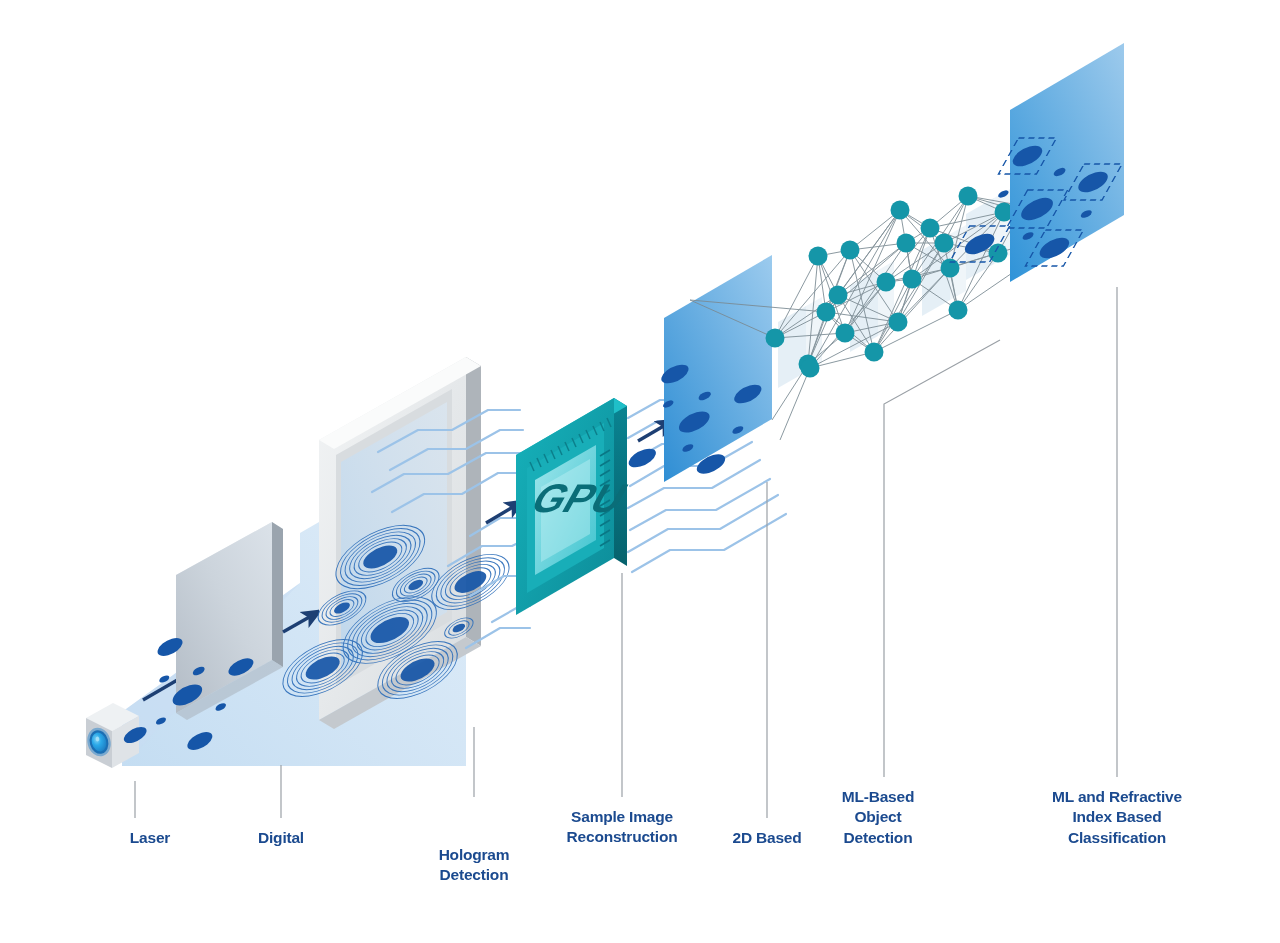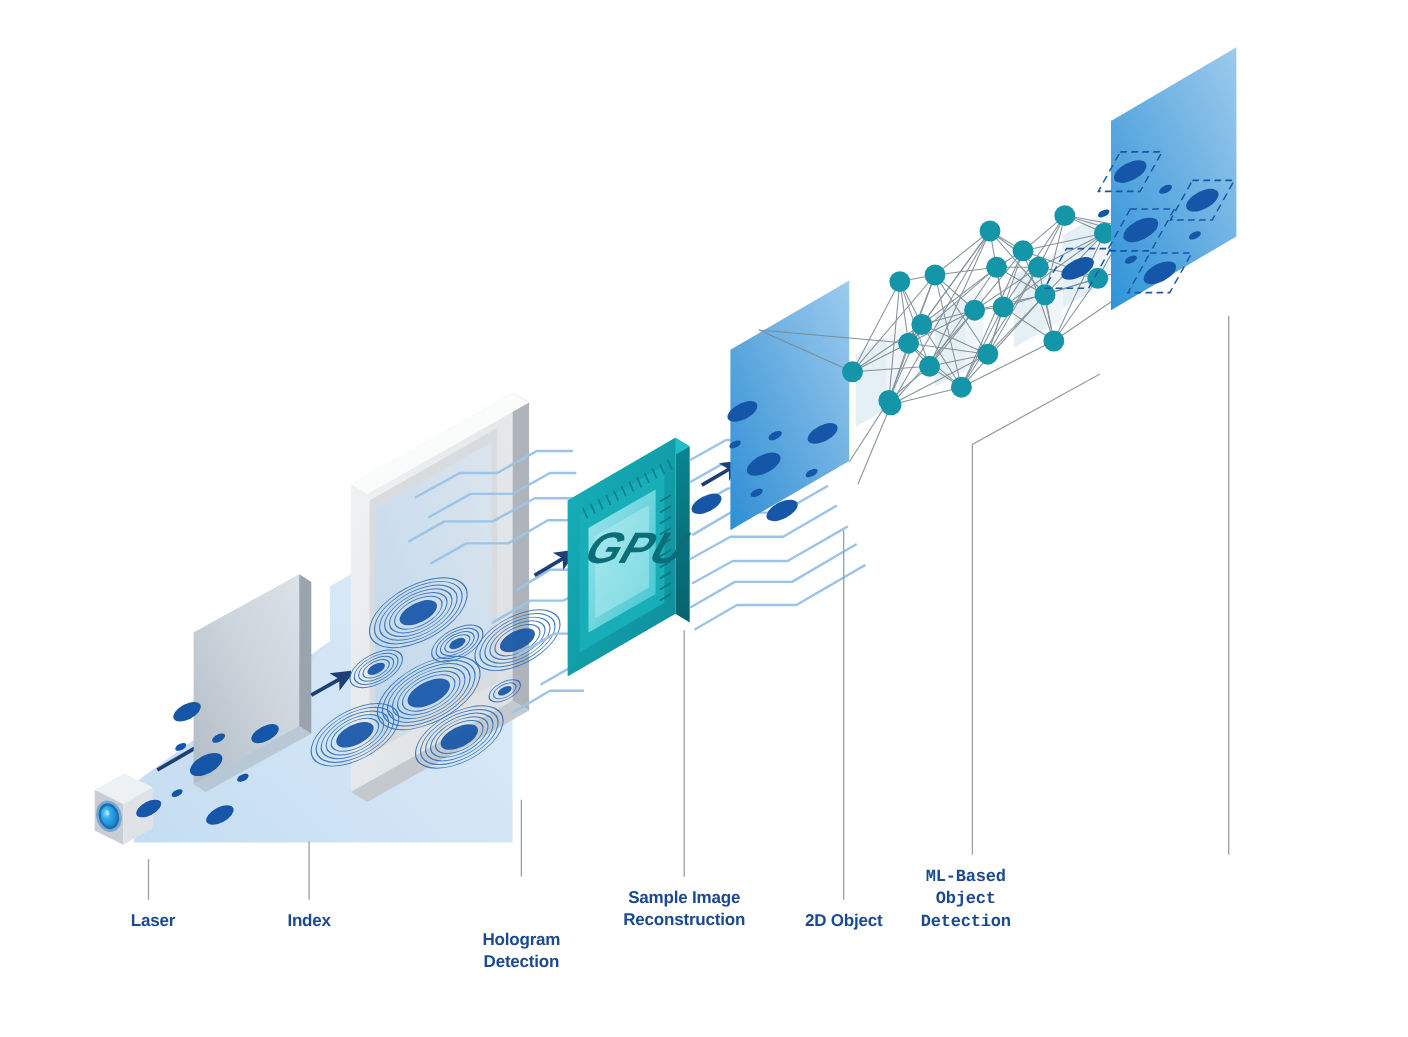--- a/index.html
+++ b/index.html
@@ -496,30 +496,33 @@
       <line x1="135" y1="781" x2="135" y2="818"></line>
       <line x1="281" y1="765" x2="281" y2="818"></line>
       <line x1="474" y1="727" x2="474" y2="797"></line>
       <line x1="622" y1="573" x2="622" y2="797"></line>
       <line x1="767" y1="482" x2="767" y2="818"></line>
       <path d="M1000,340 L884,404 L884,777"></path>
       <line x1="1117" y1="287" x2="1117" y2="777"></line>
     </g>
   </svg>
 
-  <div class="stage-label" style="left:129px; top:828px;padding-left:20px;">Laser</div>
-
-  <div class="stage-label" style="left:281px; top:828px;">Index</div>
+  <div class="stage-label" style="left:140px; top:828px;padding-left:20px;">Laser</div>
+
+  <div class="stage-label" style="left:281px; top:828px;">Digital</div>
 
   <div class="stage-label" style="left:474px; top:845px;">Hologram
 Detection</div>
 
   <div class="stage-label" style="left:622px; top:807px;">Sample Image
 Reconstruction</div>
 
-  <div class="stage-label" style="left:767px; top:828px;">2D Object</div>
-
-  <div class="stage-label" style="left:878px; top:787px;font-family:Liberation Mono, monospace;">ML-Based
+  <div class="stage-label" style="left:767px; top:828px;">2D Based</div>
+
+  <div class="stage-label" style="left:878px; top:787px;">ML-Based
 Object
 Detection</div>
 
+  <div class="stage-label" style="left:1117px; top:787px;">ML and Refractive
+Index Based
+Classification</div>
 
 </div>
 
 </body></html>

